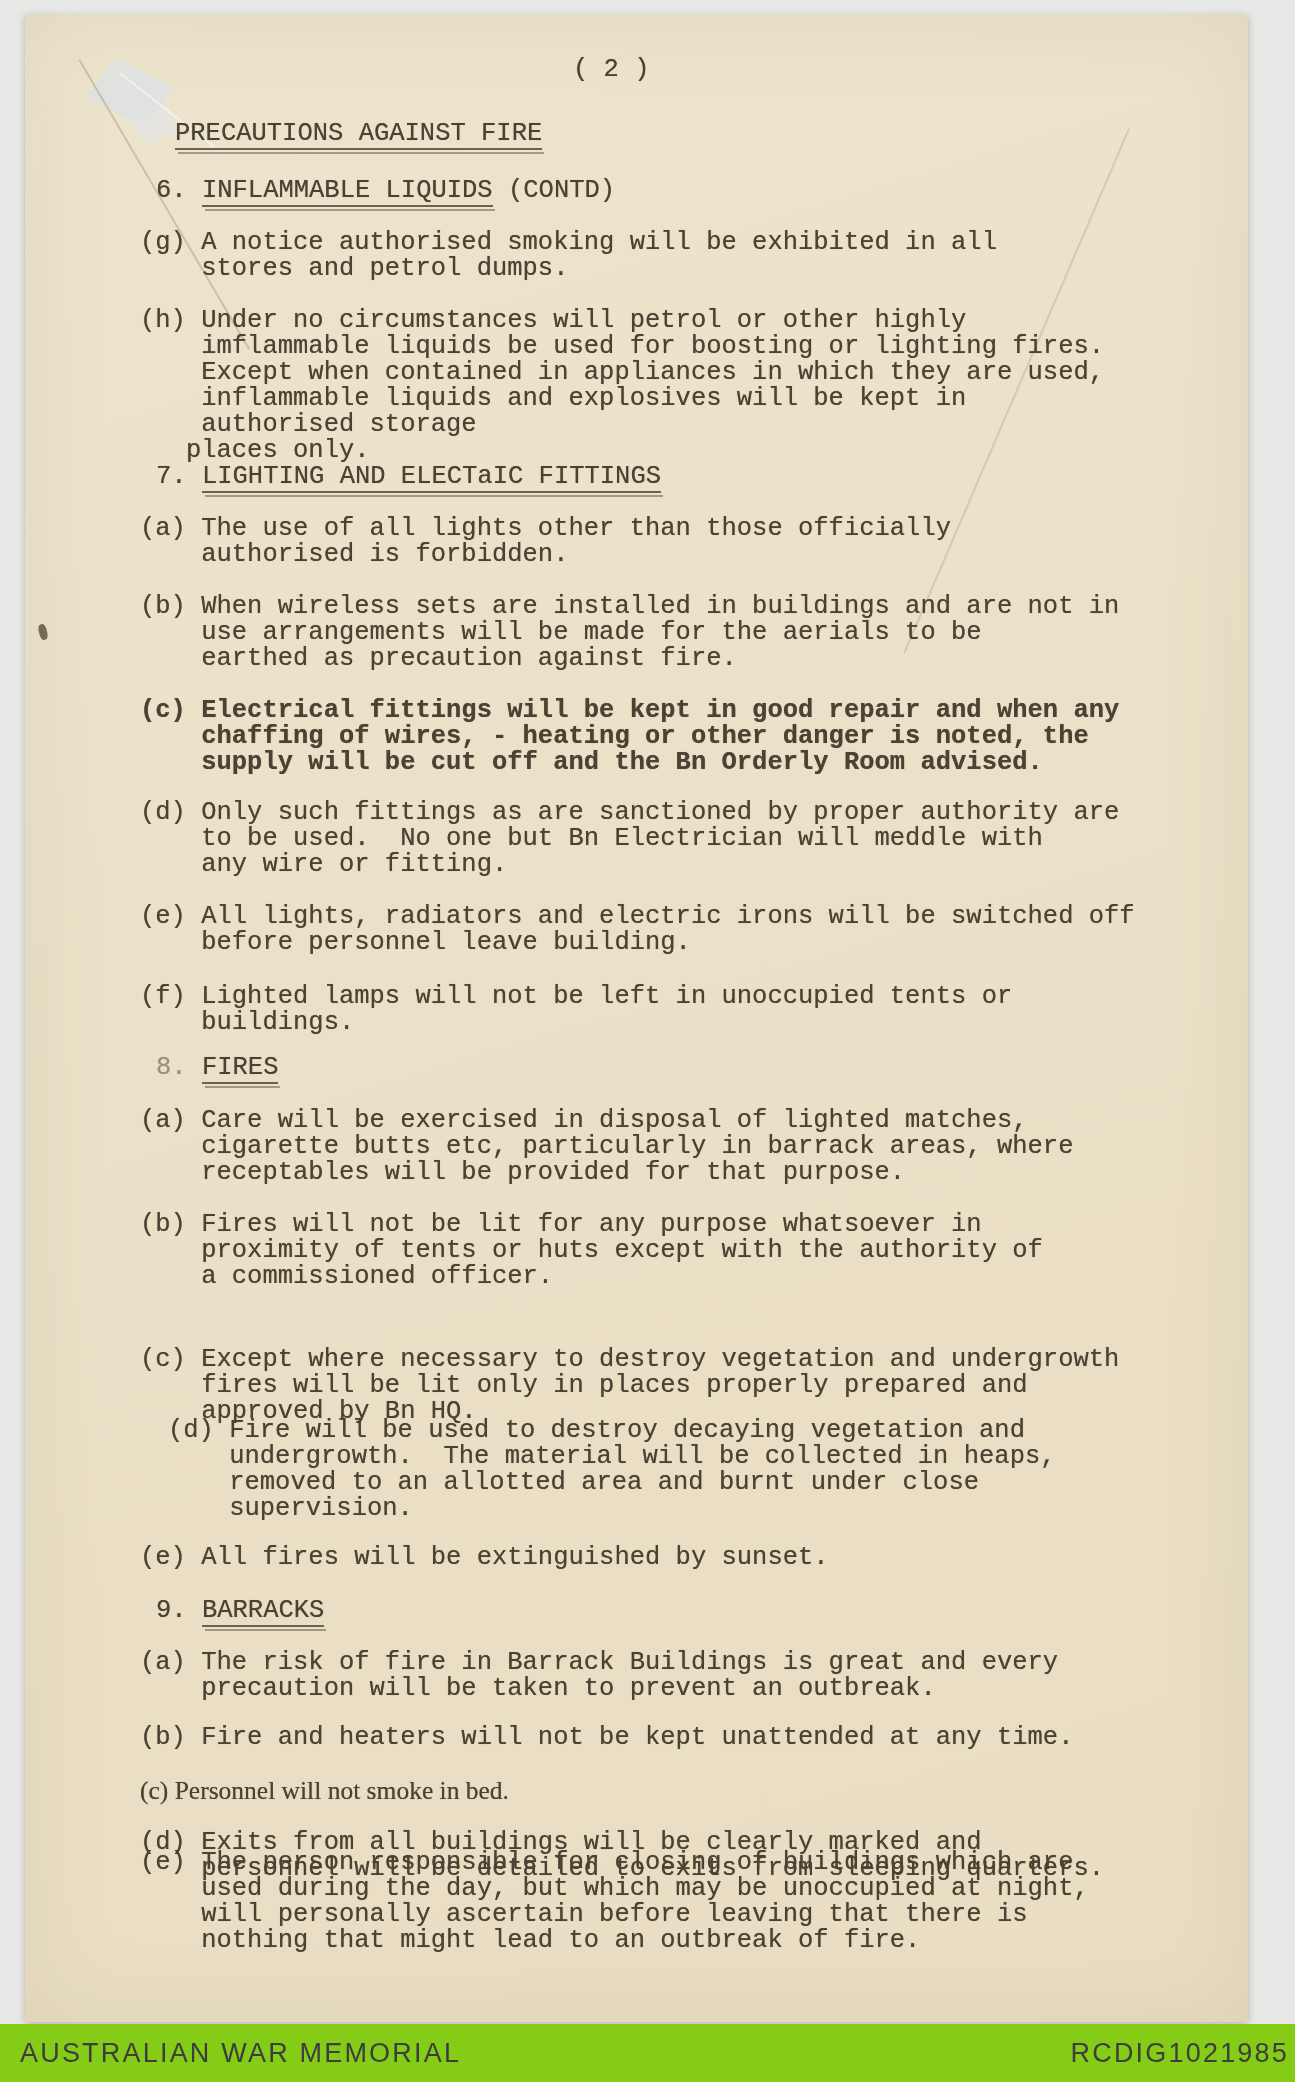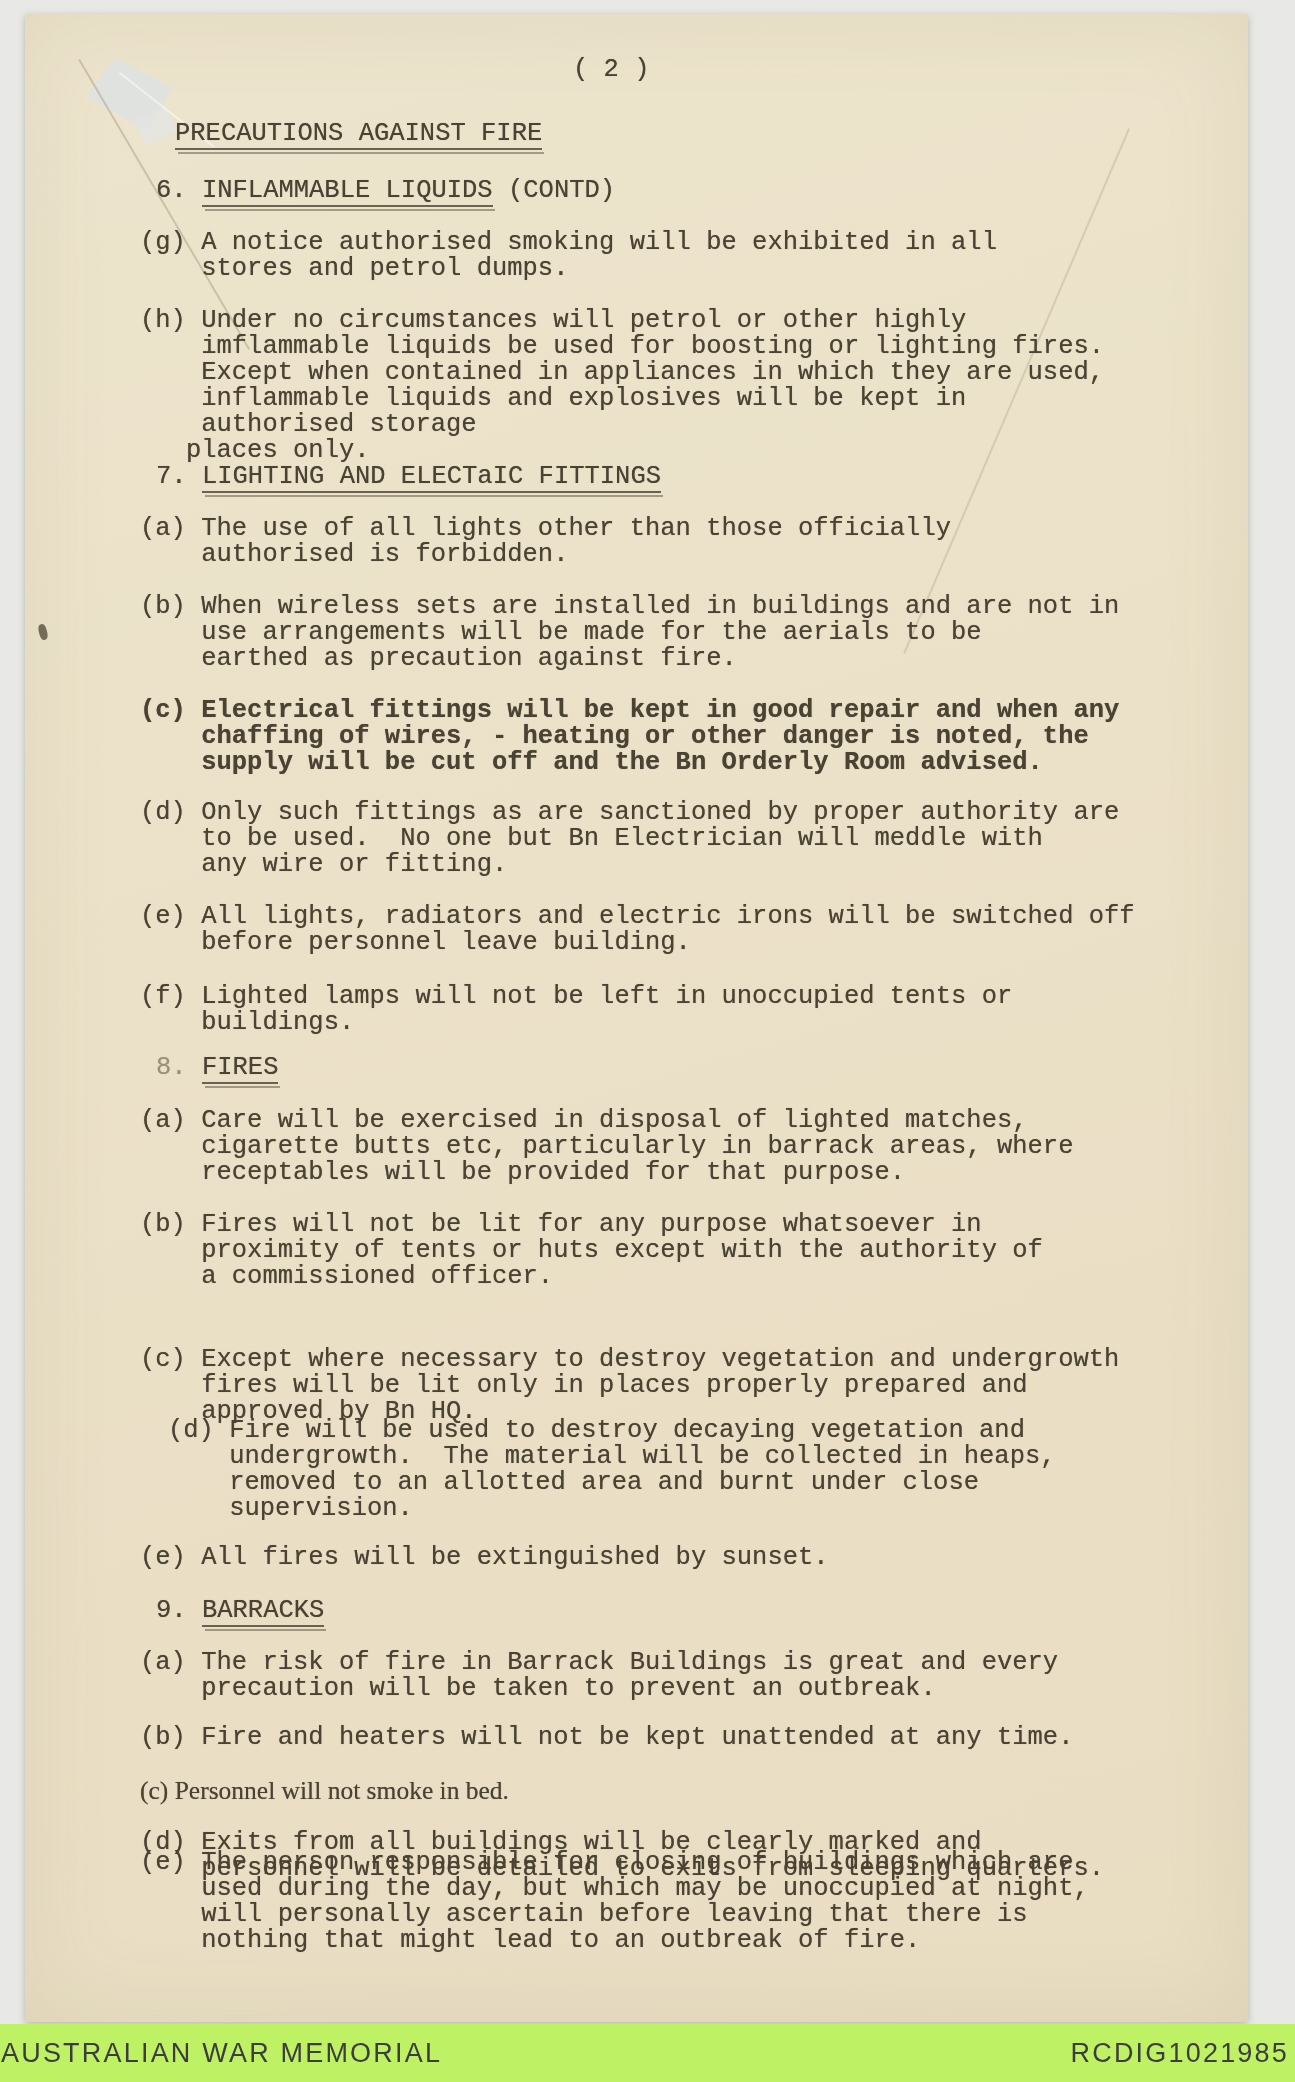--- a/index.html
+++ b/index.html
@@ -38,23 +38,23 @@
   .title{left:175px;top:121px;}
   .heading{left:138px;margin-left:18px;}
   .item{left:140px;}
   .uline{display:inline-block;border-bottom:2px solid rgba(74,66,50,.8);
          padding-bottom:1px;position:relative;}
   .uline::after{content:"";position:absolute;left:3px;right:-2px;bottom:-6px;height:1.6px;
                 background:rgba(74,66,50,.45);}
   .faint{opacity:.5;}
   
   .footer{
-    position:absolute;left:0;top:2024px;width:1295px;height:58px;background:#bef264;
+    position:absolute;left:0;top:2024px;width:1295px;height:58px;background:#84cc16;
     display:flex;justify-content:space-between;align-items:center;
-    box-sizing:border-box;padding:0 6px 0 1px;
+    box-sizing:border-box;padding:0 6px 0 20px;
   }
   .footer div{
     font-family:"Liberation Sans",sans-serif;font-weight:300;font-size:27px;
     letter-spacing:2.2px;color:#3d3d3d;
   }
 </style>
 </head>
 <body>
 
 <div class="paper">

